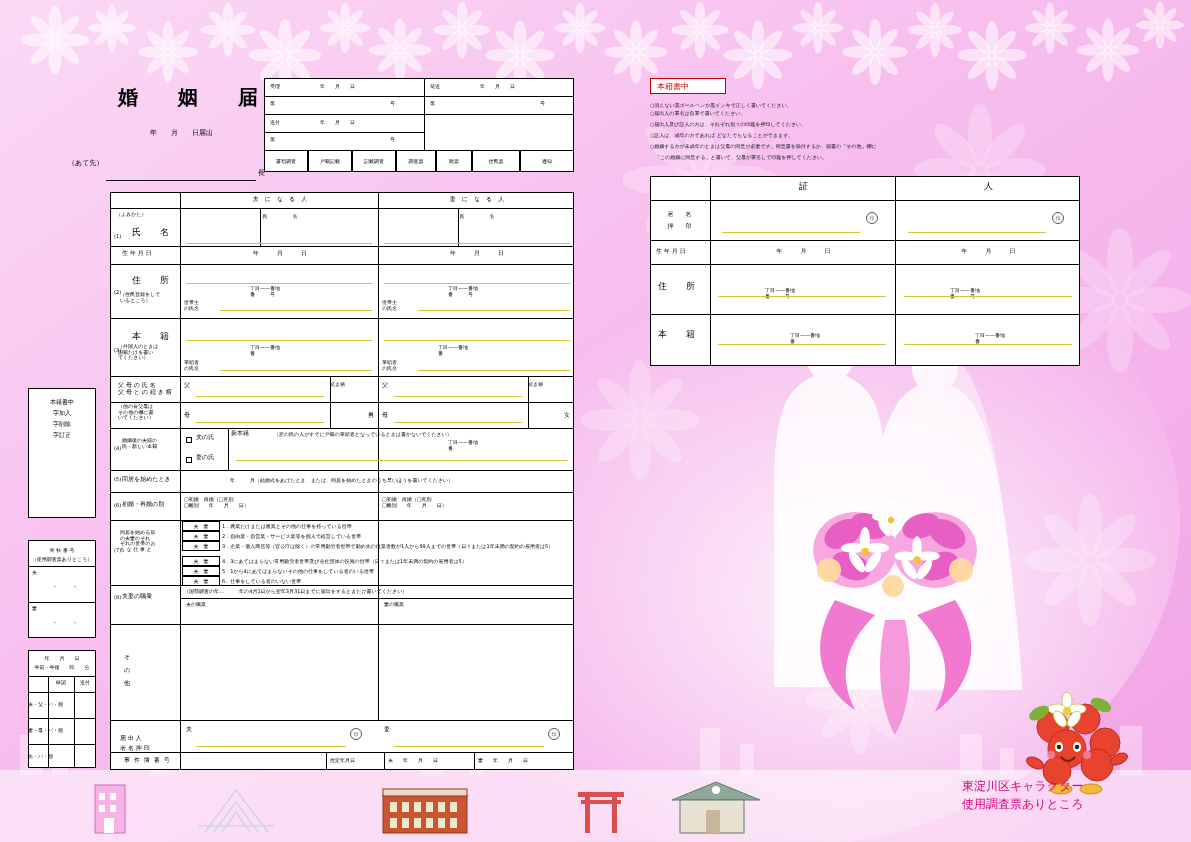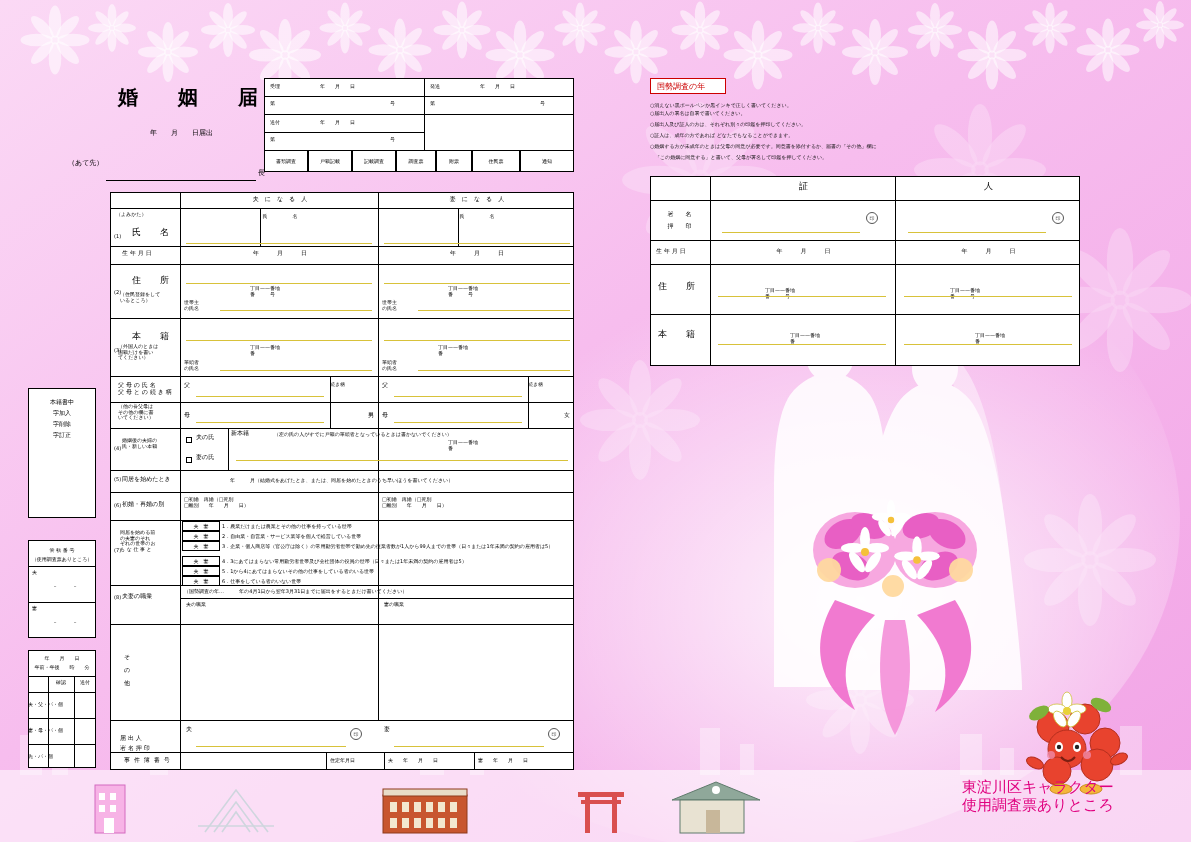--- a/index.html
+++ b/index.html
@@ -25,21 +25,21 @@
   .md{font-size:7px;}
   .lg{font-size:9px;}
   .ttl{font-size:20px;letter-spacing:10px;font-weight:bold;}
   .chk{position:absolute;width:6px;height:6px;border:1px solid #000;box-sizing:border-box;background:#fff;}
   .stamp{position:absolute;width:12px;height:12px;border:1px solid #555;border-radius:50%;box-sizing:border-box;
          font-size:5px;line-height:11px;text-align:center;color:#555;}
   .yellowline{position:absolute;height:1px;background:#d8c23a;}
   .notice-title{position:absolute;box-sizing:border-box;border:1px solid #c00;color:#c00;font-size:8px;
         padding:2px 6px;background:#fff;}
   .cell-sm{position:absolute;box-sizing:border-box;border:1px solid #000;font-size:5px;text-align:center;background:#fff;}
-  .charname{position:absolute;color:#e0007f;font-size:15px;}
+  .charname{position:absolute;color:#e0007f;font-size:12px;}
 </style>
 </head>
 <body>
 
 <svg id="bg" width="1191" height="842" viewBox="0 0 1191 842">
   <defs>
     <linearGradient id="pinkgrad" x1="0" y1="0" x2="1" y2="1">
       <stop offset="0%" stop-color="#fbd9f5"></stop>
       <stop offset="45%" stop-color="#f7bdee"></stop>
       <stop offset="100%" stop-color="#f2a4e6"></stop>
@@ -495,21 +495,21 @@
   <div class="hline" style="left:28px;top:718px;width:68px;"></div>
   <div class="hline" style="left:28px;top:744px;width:68px;"></div>
   <div class="vline" style="left:48px;top:676px;height:92px;"></div>
   <div class="vline" style="left:74px;top:676px;height:92px;"></div>
   <div class="t jp xs ctr" style="left:48px;top:680px;width:26px;">確認</div>
   <div class="t jp xs ctr" style="left:74px;top:680px;width:22px;">送付</div>
   <div class="t jp xs ctr" style="left:28px;top:700px;width:20px;line-height:8px;">夫・父・パ・個</div>
   <div class="t jp xs ctr" style="left:28px;top:726px;width:20px;line-height:8px;">妻・母・パ・個</div>
   <div class="t jp xs ctr" style="left:28px;top:752px;width:20px;line-height:8px;">先・パ・個</div>
 
-  <div class="notice-title jp" style="left:650px;top:78px;width:76px;height:16px;line-height:12px;">国勢調査の年</div>
+  <div class="notice-title jp" style="left:650px;top:78px;width:76px;height:16px;line-height:12px;">本籍書中</div>
   <div class="t jp xs" style="left:650px;top:100px;color:#111;line-height:10.5px;">○消えない黒ボールペンか黒インキで正しく書いてください。</div>
   <div class="t jp xs" style="left:650px;top:111px;color:#111;">○届出人の署名は自署で書いてください。</div>
   <div class="t jp xs" style="left:650px;top:122px;color:#111;">○届出人及び証人の方は、それぞれ別々の印鑑を押印してください。</div>
   <div class="t jp xs" style="left:650px;top:133px;color:#111;">○証人は、成年の方であれば どなたでもなることができます。</div>
   <div class="t jp xs" style="left:650px;top:144px;color:#111;">○婚姻する方が未成年のときは父母の同意が必要です。同意書を添付するか、届書の「その他」欄に</div>
   <div class="t jp xs" style="left:650px;top:155px;color:#111;">　「この婚姻に同意する」と書いて、父母が署名して印鑑を押してください。</div>
 
   <div class="box" style="left:650px;top:176px;width:430px;height:190px;"></div>
   <div class="vline" style="left:710px;top:176px;height:190px;"></div>
   <div class="vline" style="left:895px;top:176px;height:190px;"></div>

